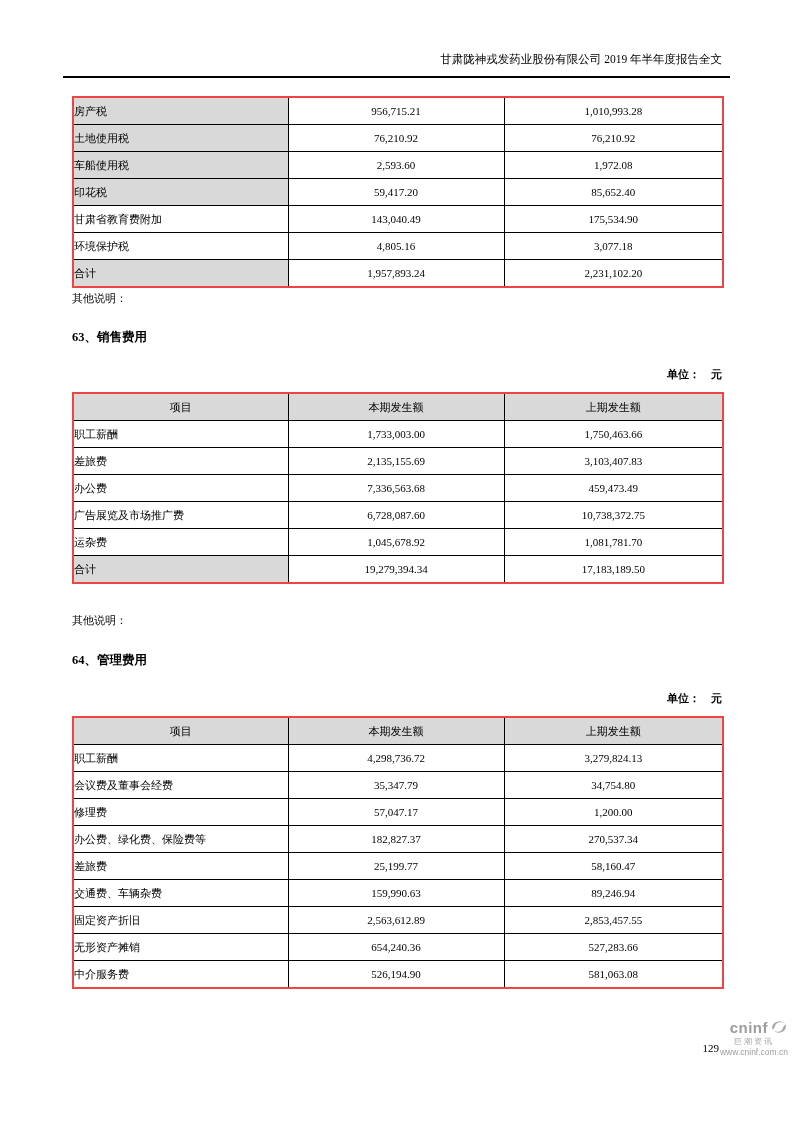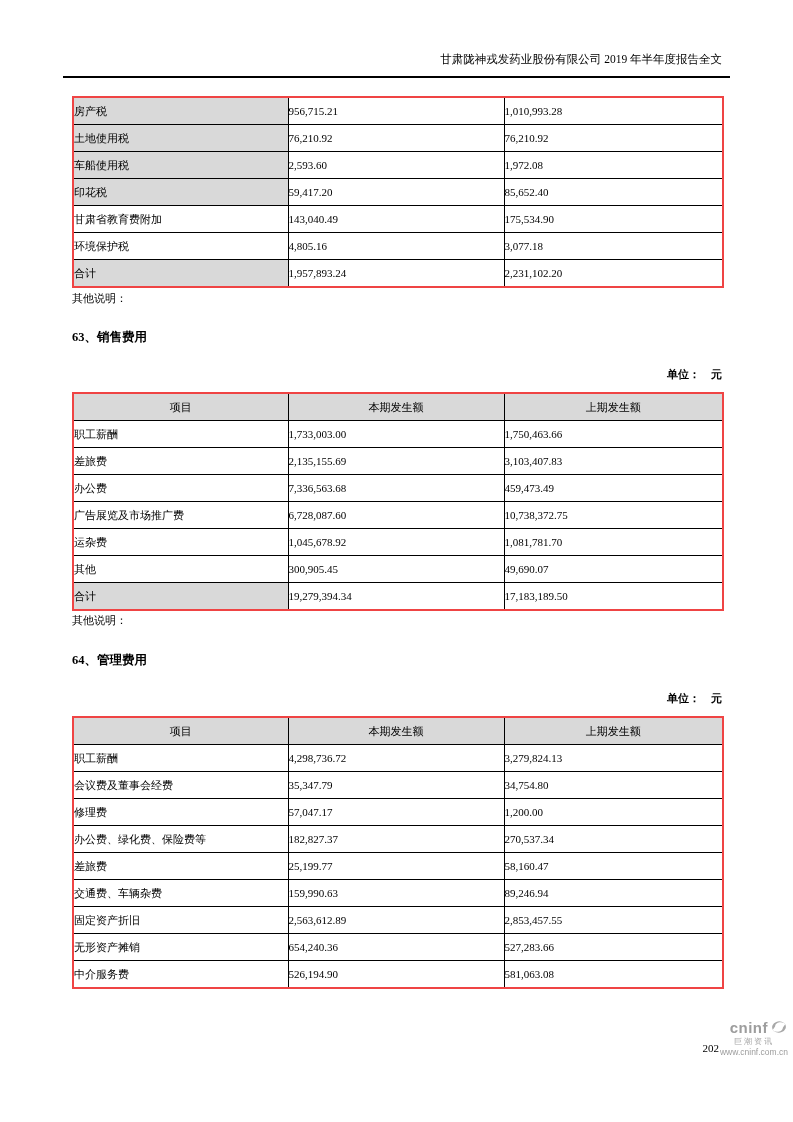--- a/index.html
+++ b/index.html
@@ -6,21 +6,21 @@
   body{width:793px;height:1122px;overflow:hidden;}
   .page{position:relative;width:793px;height:816px;background:#ffffff;
         font-family:"Liberation Serif","DejaVu Serif",serif;color:#000;}
   .hdr-title{position:absolute;top:52px;right:71px;font-size:11.5px;white-space:nowrap;}
   .hdr-rule{position:absolute;top:76px;left:63px;right:63px;border-top:2px solid #000;height:0;}
   table.t{border-collapse:collapse;table-layout:fixed;width:650px;border:2px solid #ef4444;}
   table.t td,table.t th{border:1px solid #000;height:26px;line-height:26px;font-size:11px;
         padding:0;overflow:hidden;white-space:nowrap;}
   table.t th{background:#d9d9d9;font-weight:normal;text-align:center;}
   td.item{text-align:left;padding-left:5px;}
-  td.num{text-align:left;padding-right:6px;}
+  td.num{text-align:center;padding-right:6px;}
   .shade{background:#d9d9d9;}
   .abs{position:absolute;}
   .note{font-size:11px;}
   .sec-h{font-size:12.5px;font-weight:bold;}
   .unit{font-size:11px;white-space:nowrap;font-weight:bold;}
   .pagenum{font-size:11px;}
   .logo{position:absolute;top:1018px;right:5px;text-align:right;color:#a0a0a0;line-height:1;}
   .logo-row1{display:flex;align-items:center;justify-content:flex-end;gap:2px;}
   .logo-brand{font-family:"Liberation Sans","DejaVu Sans",sans-serif;font-weight:bold;
         font-size:15px;color:#9d9d9d;letter-spacing:.5px;}
@@ -116,25 +116,20 @@
         <td class="item">广告展览及市场推广费</td>
         <td class="num">6,728,087.60</td>
         <td class="num">10,738,372.75</td>
       </tr>
       <tr>
         <td class="item">运杂费</td>
         <td class="num">1,045,678.92</td>
         <td class="num">1,081,781.70</td>
       </tr>
       <tr>
-        <td class="item">其他</td>
-        <td class="num">300,905.45</td>
-        <td class="num">49,690.07</td>
-      </tr>
-      <tr>
         <td class="item shade">合计</td>
         <td class="num">19,279,394.34</td>
         <td class="num">17,183,189.50</td>
       </tr>
     </tbody>
   </table>
 
   <div class="abs note" style="top:613px;left:72px;">其他说明：</div>
 
   <div class="abs sec-h" style="top:652px;left:72px;">64、管理费用</div>
@@ -193,21 +188,21 @@
         <td class="num">527,283.66</td>
       </tr>
       <tr>
         <td class="item">中介服务费</td>
         <td class="num">526,194.90</td>
         <td class="num">581,063.08</td>
       </tr>
     </tbody>
   </table>
 
-  <div class="abs pagenum" style="top:1042px;right:74px;">202</div>
+  <div class="abs pagenum" style="top:1042px;right:74px;">129</div>
 
   <div class="logo">
     <div class="logo-row1">
       <span class="logo-brand">cninf</span>
       <span style="display:inline-block;width:18px;height:18px;">
         <svg viewBox="0 0 32 32" width="18" height="18" aria-hidden="true">
           <path d="M5 21 a12 10 0 0 1 23 -9 a10 8 0 0 0 -19 3 z" fill="#a8a8a8"></path>
           <path d="M27 11 a12 10 0 0 1 -23 9 a10 8 0 0 0 19 -3 z" fill="#a8a8a8"></path>
         </svg>
       </span>

